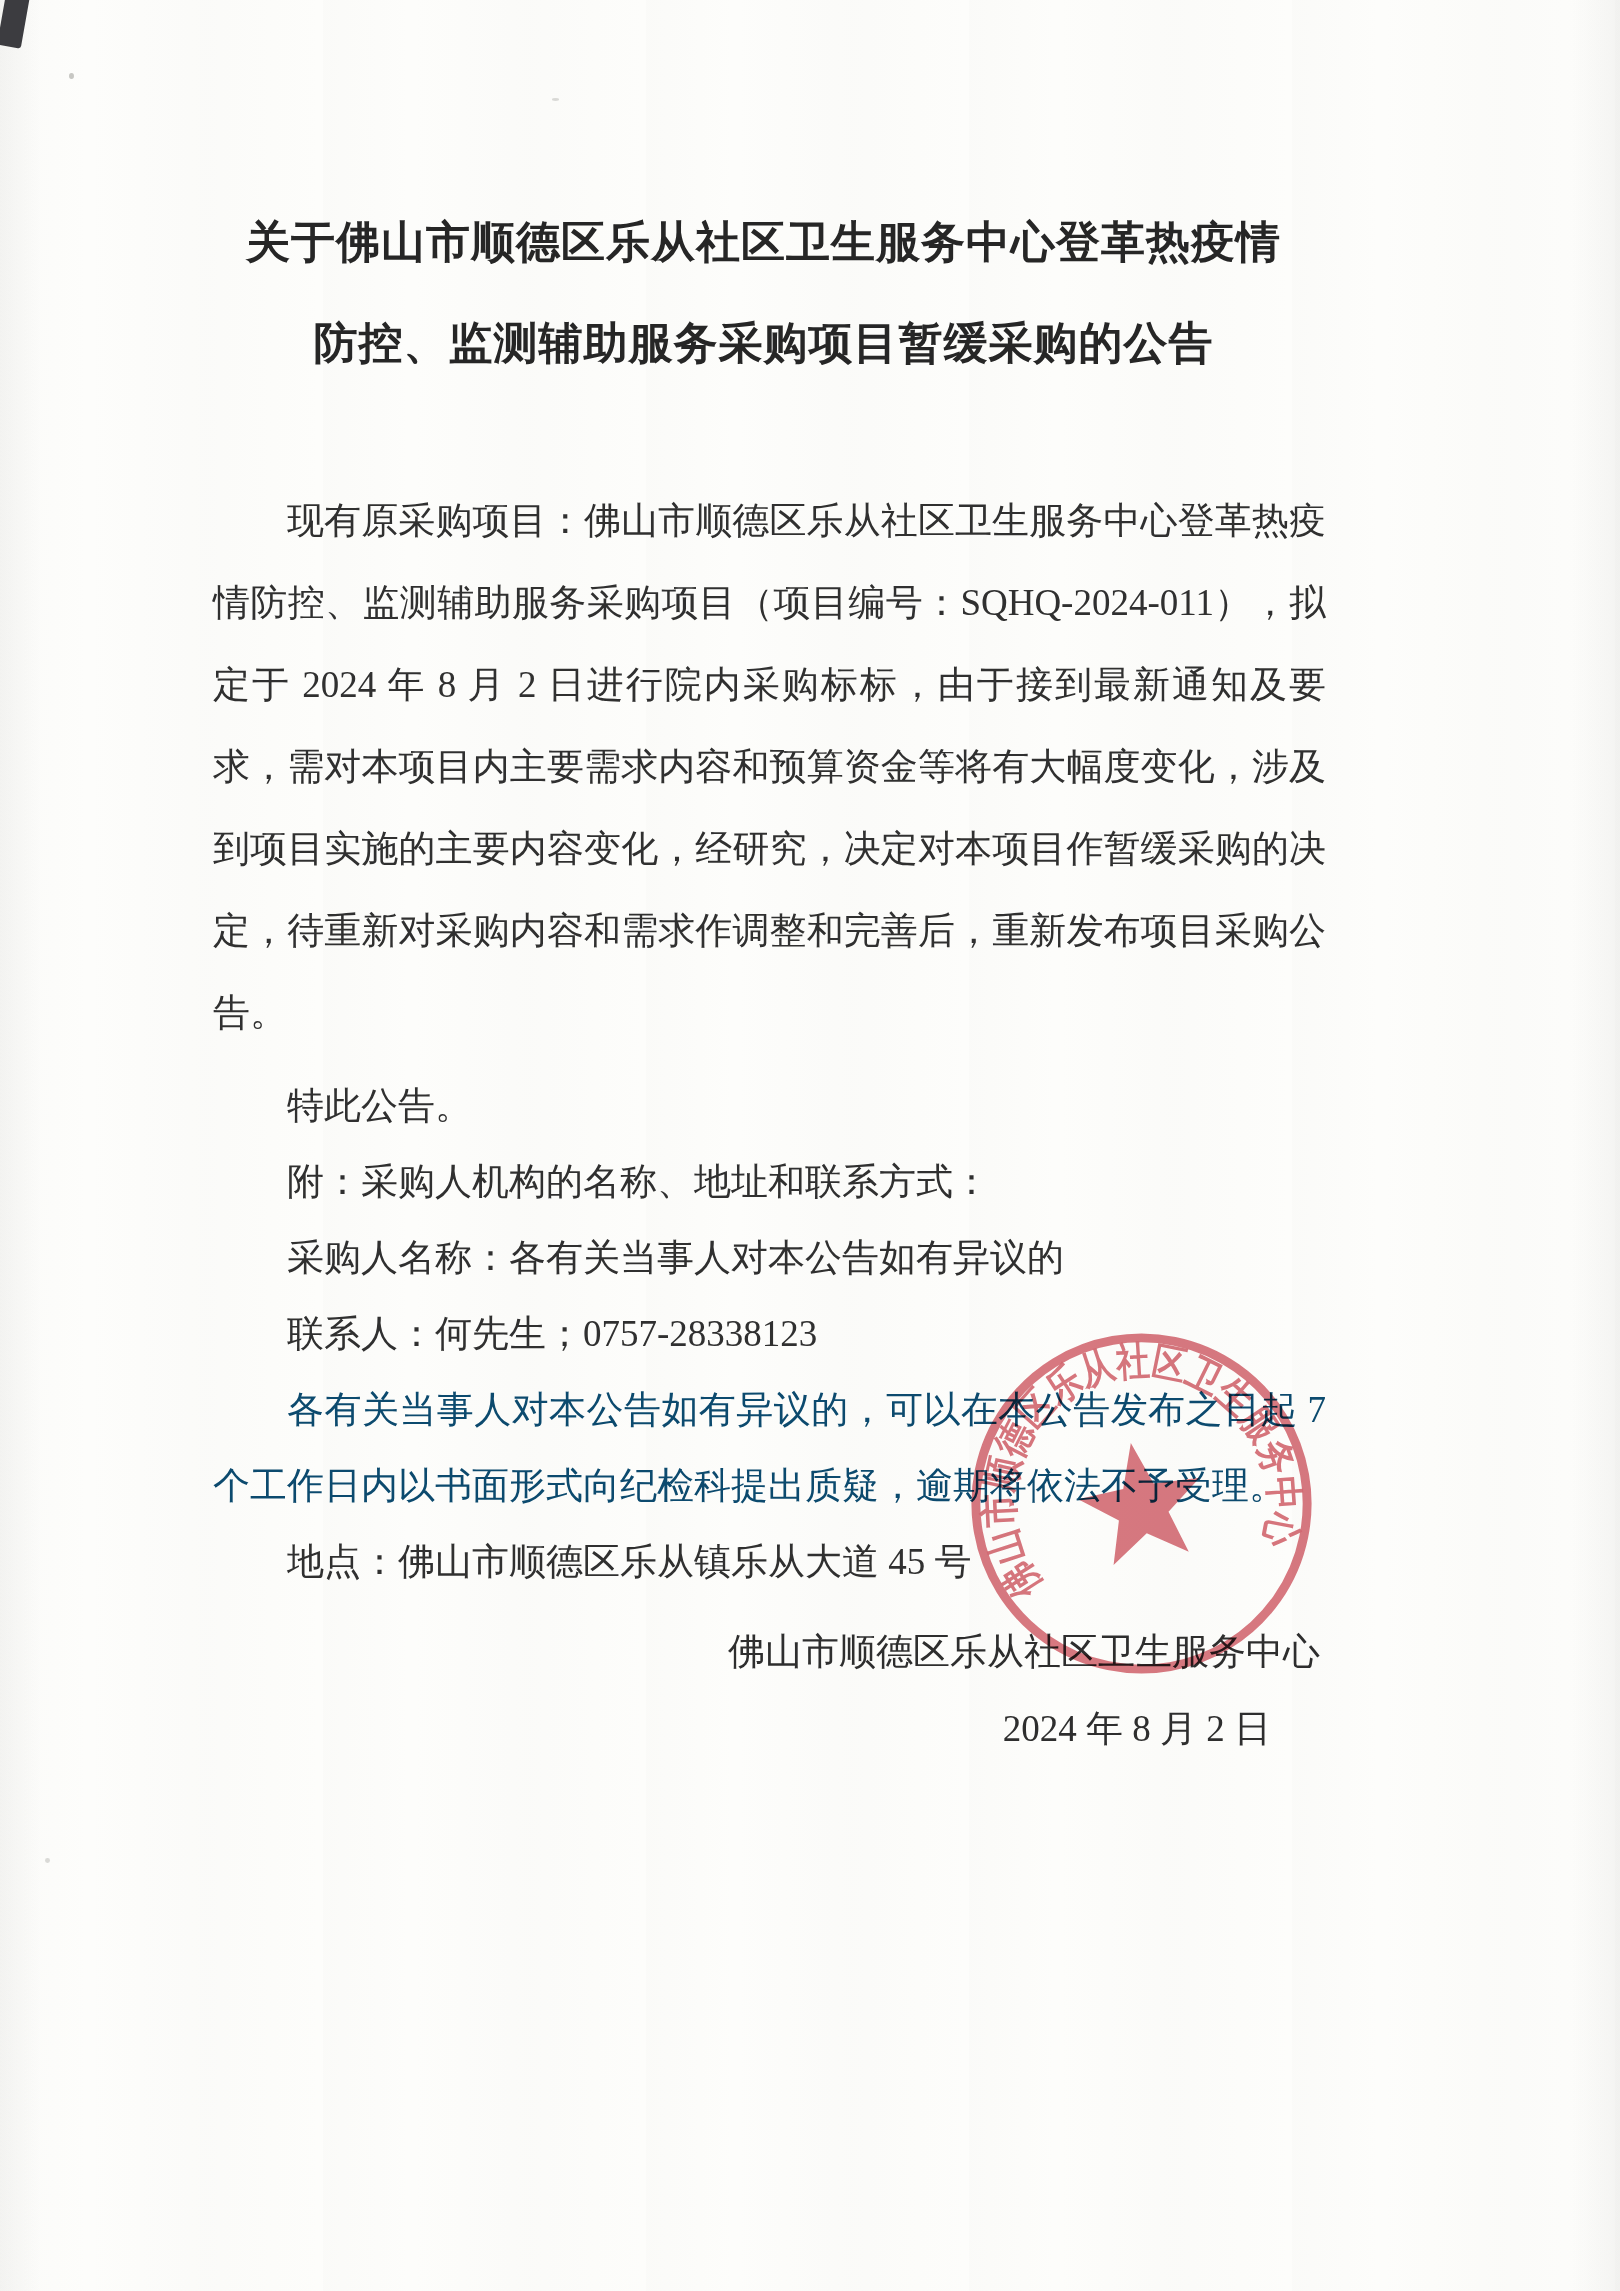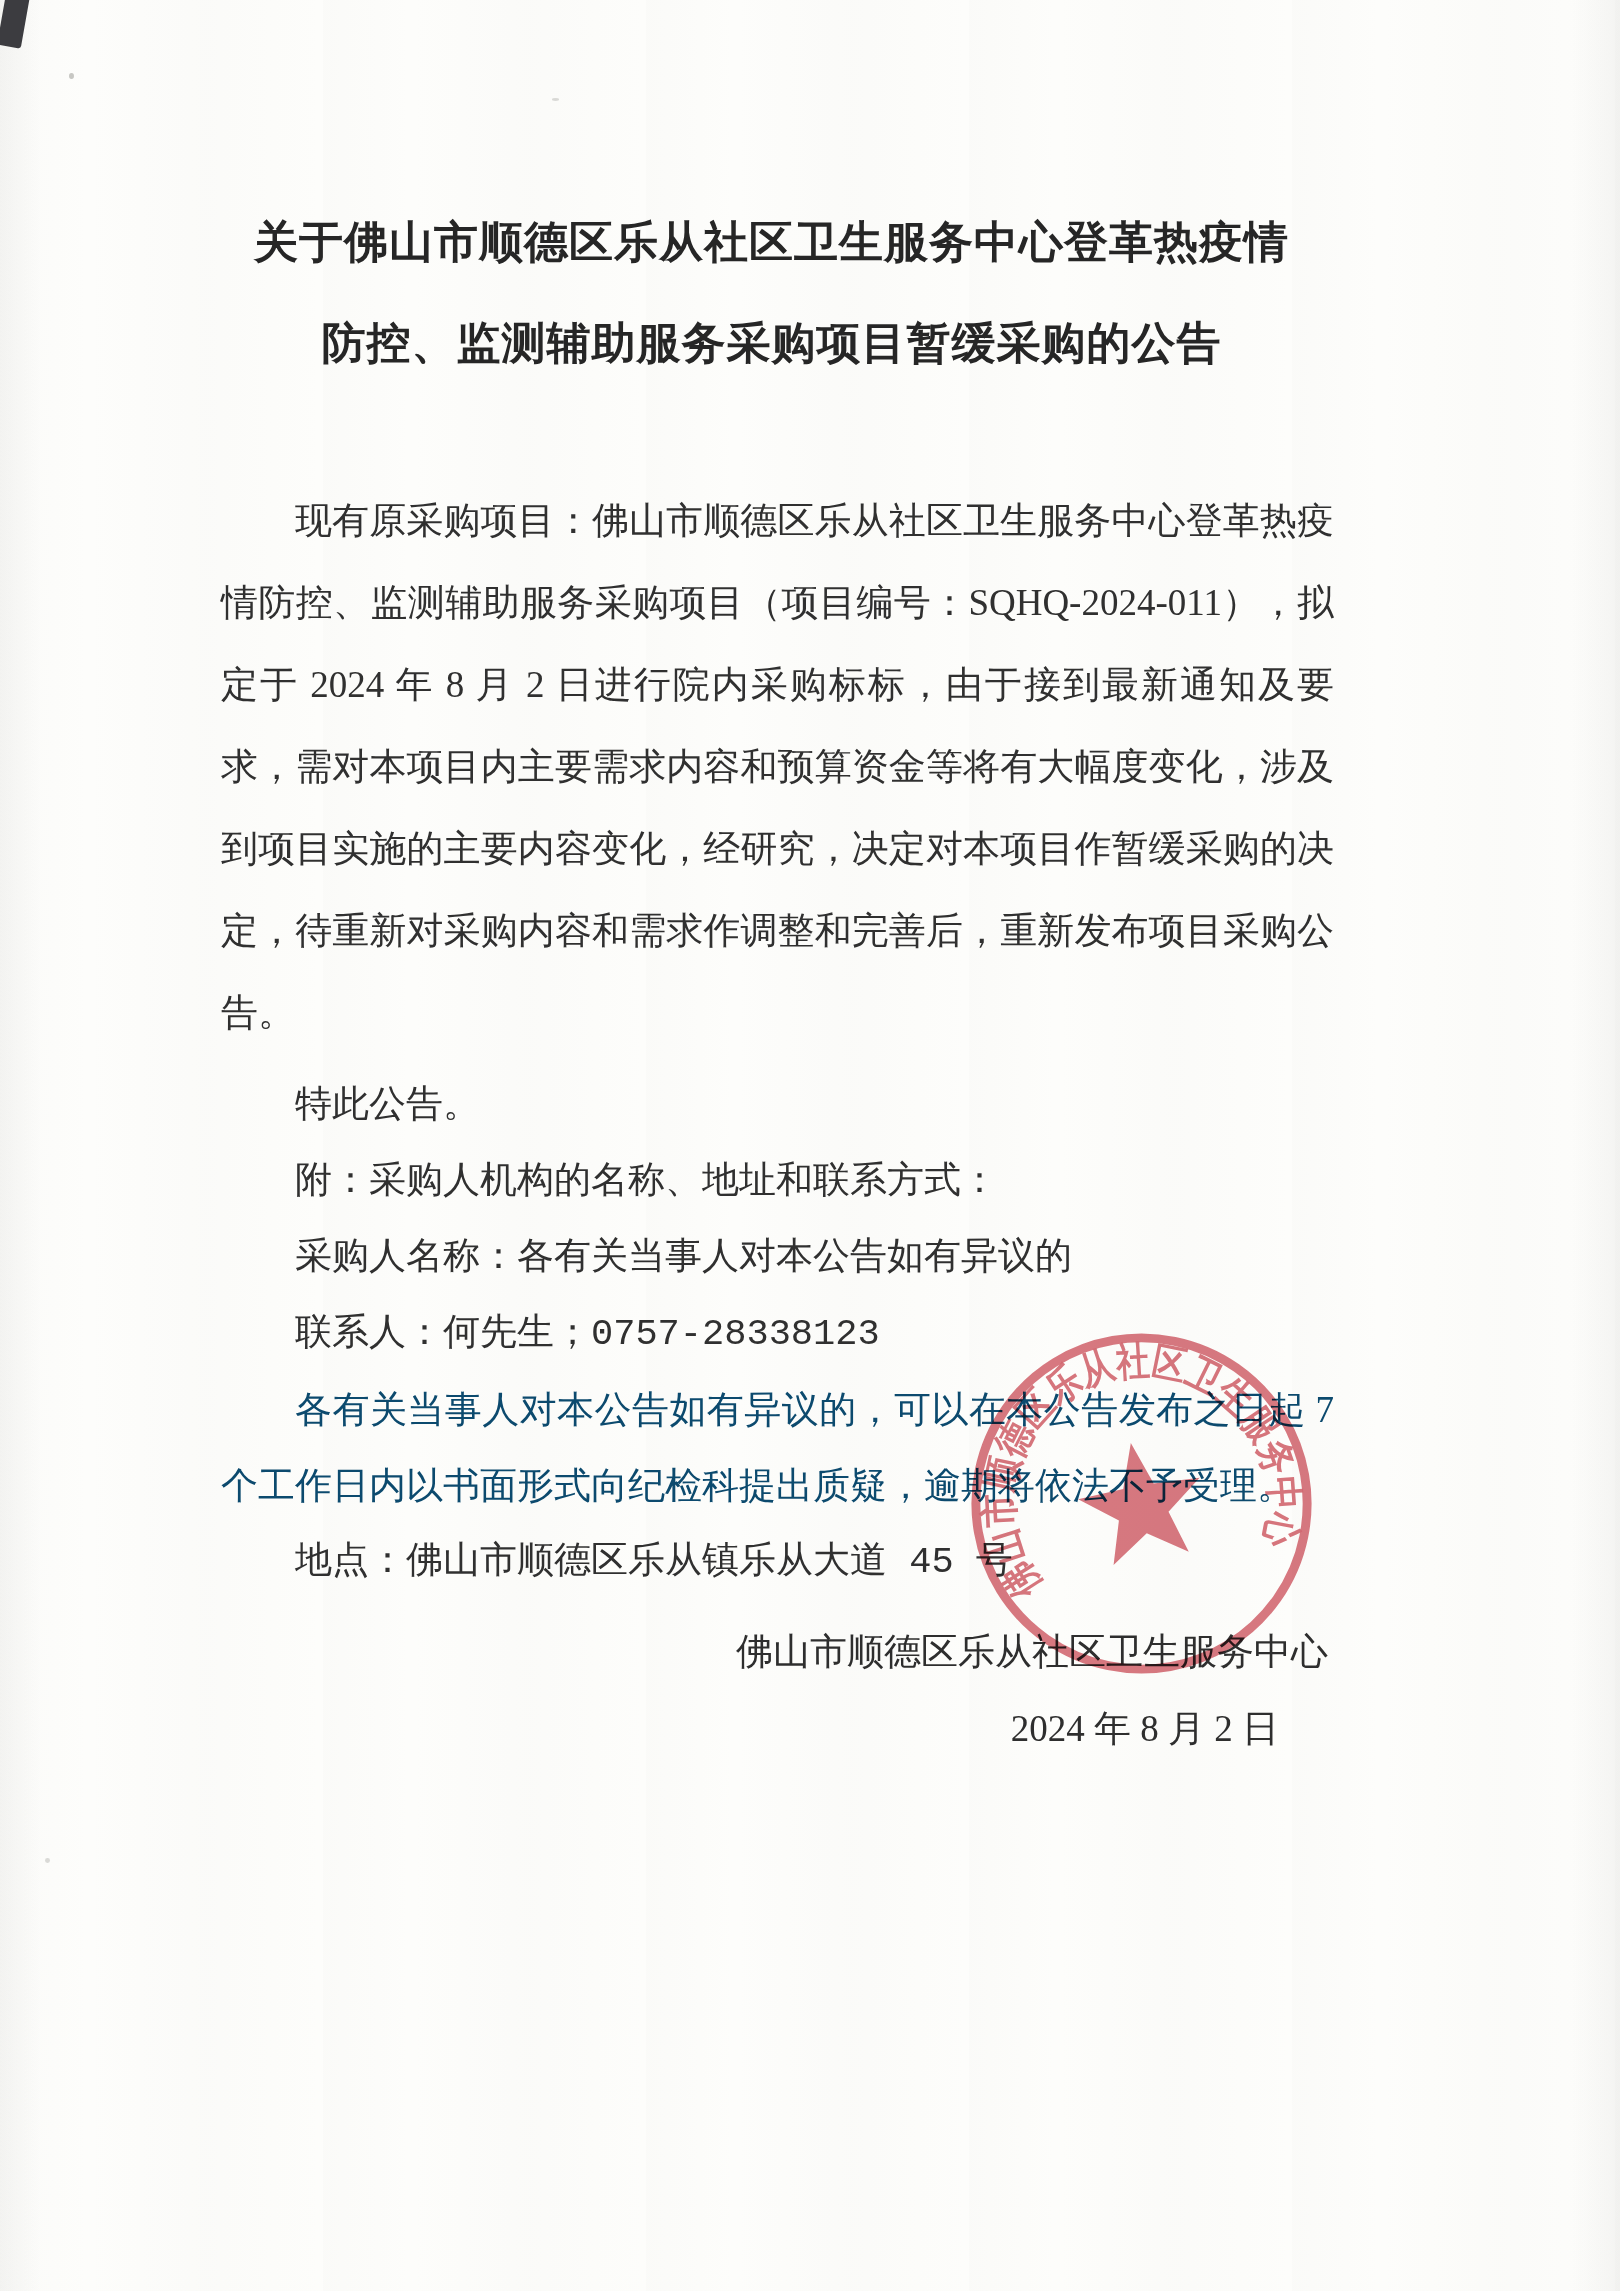--- a/index.html
+++ b/index.html
@@ -21,36 +21,35 @@
   }
   .corner-mark{
     position:absolute;top:-11.8px;left:2px;width:23.5px;height:59px;
     background:#3c3c40;transform:rotate(10deg);border-radius:2.9px;
   }
   .speck{position:absolute;border-radius:50%;background:#9a9a96;}
   .speck.s1{left:69px;top:73px;width:4.9px;height:5.9px;opacity:.55;}
   .speck.s2{left:552px;top:98px;width:6.9px;height:2.9px;opacity:.35;}
   .speck.s3{left:45px;top:1858px;width:4.9px;height:4.9px;opacity:.35;}
 
-  .content{position:absolute;left:209px;top:192px;width:1125px;}
+  .content{position:absolute;left:201px;top:192px;width:1125px;}
 
   .title{
     text-align:center;font-weight:bold;font-size:44px;line-height:101px;
     color:#262626;letter-spacing:1px;margin:0;
   }
   .body-block{margin-top:86px;margin-left:12px;}
   p{margin:0;}
   .para{
     font-size:37px;line-height:82px;text-align:justify;
     text-justify:inter-character;text-indent:2em;color:#303030;
   }
   .line{
     font-size:37px;line-height:76px;text-indent:2em;color:#303030;
     white-space:nowrap;
-    font-family:Liberation Mono, monospace;
   }
   .objection{
     font-size:37px;line-height:76px;text-align:justify;
     text-justify:inter-character;text-indent:2em;color:#0c4a6e;
   }
   .sig-block{margin-top:11.8px;text-align:right;}
   .sig-org{font-size:37px;line-height:82px;padding-right:5.9px;white-space:nowrap;}
   .sig-date{font-size:37px;line-height:71px;padding-right:55px;white-space:nowrap;}
 
   .stamp{

